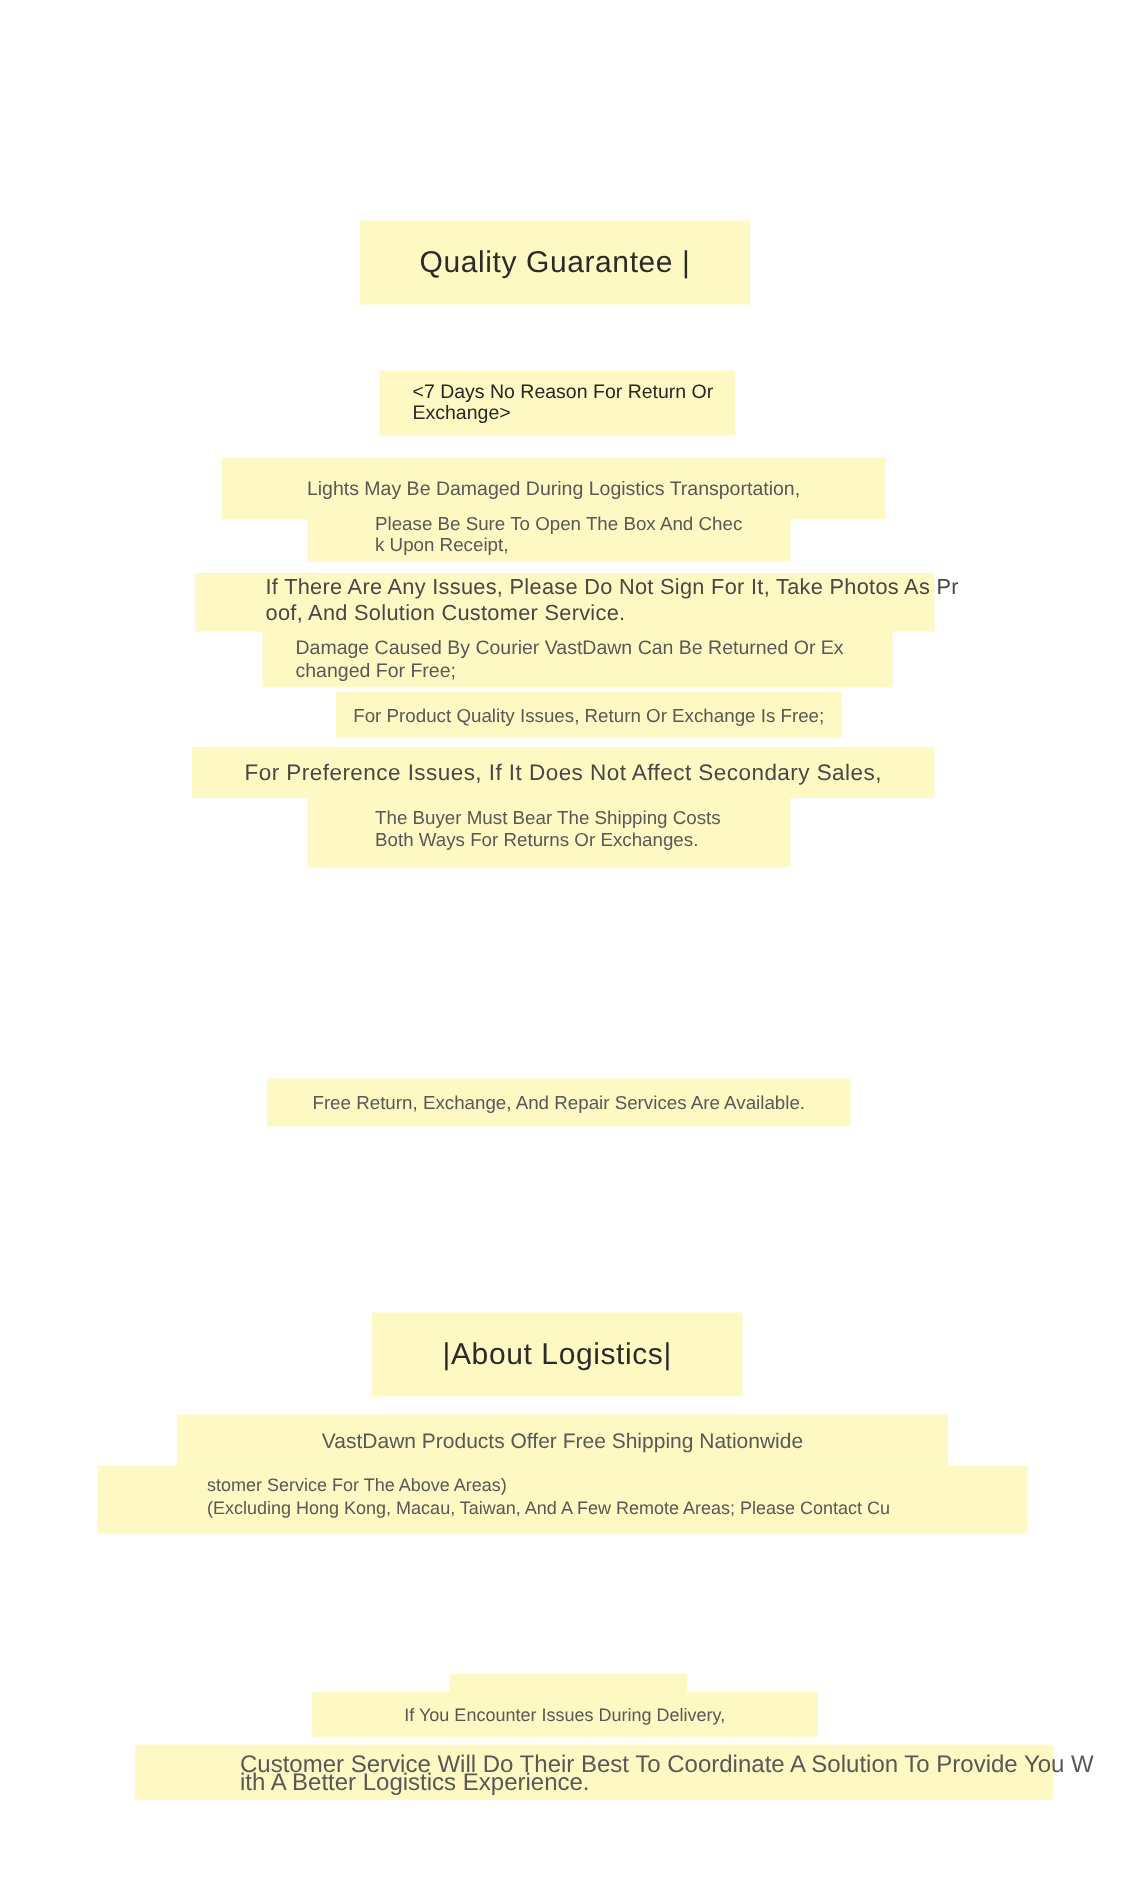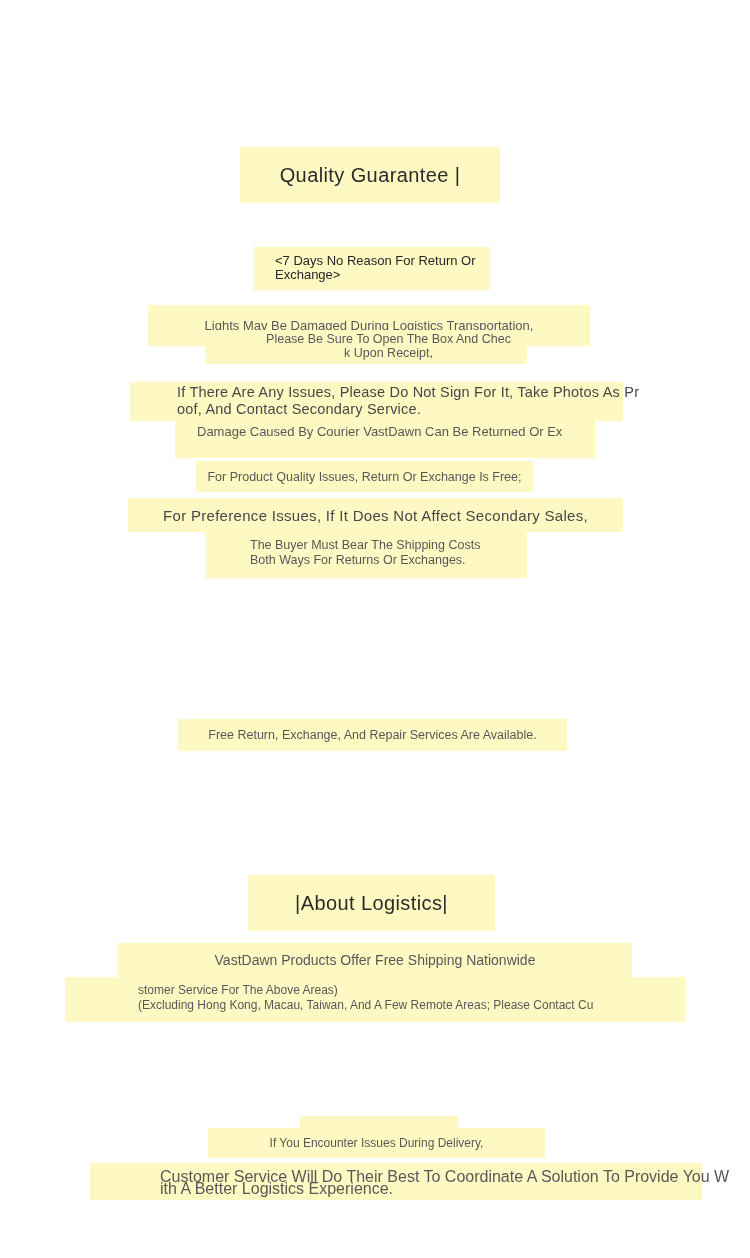--- a/index.html
+++ b/index.html
@@ -33,24 +33,24 @@
   .t-head{color:#262626;font-size:13px;}
   .t-head-lg{color:#262626;font-size:15.5px;letter-spacing:0.3px;}
   .t-head-xl{color:#262626;font-size:17px;letter-spacing:0.3px;}
   .t-body{color:#585858;}
   .t-mid{color:#474747;}
 
   
   .blk-a{left:240px;top:147px;width:260px;height:56px;}
   .blk-b{left:253px;top:247px;width:237px;height:43px;padding:7px 0 0 22px;font-size:13px;line-height:14px;}
   .blk-c{left:148px;top:305px;width:442px;height:41px;font-size:13px;}
-  .blk-d{left:205px;top:330px;width:322px;height:34px;padding:2px 0 0 45px;font-size:12.5px;line-height:14px;text-align:center;}
+  .blk-d{left:205px;top:340px;width:322px;height:34px;padding:2px 0 0 45px;font-size:12.5px;line-height:14px;}
   .blk-e{left:130px;top:382px;width:493px;height:39px;padding:2px 0 0 47px;font-size:14.5px;line-height:16.5px;letter-spacing:0.2px;}
   .blk-f{left:175px;top:420px;width:420px;height:38px;padding:4px 0 0 22px;font-size:13px;line-height:15px;}
-  .blk-g{left:196px;top:461px;width:337px;height:31px;font-size:12.5px;}
+  .blk-g{left:224px;top:461px;width:337px;height:31px;font-size:12.5px;}
   .blk-h{left:128px;top:498px;width:495px;height:34px;font-size:15px;letter-spacing:0.3px;text-align:center;}
   .blk-i{left:205px;top:532px;width:322px;height:46px;padding:6px 0 0 45px;font-size:12.5px;line-height:15px;}
   .blk-j{left:258px;top:624px;width:238px;height:38px;}
   .blk-k{left:178px;top:682px;width:389px;height:36px;font-size:12.5px;}
   .blk-l{left:178px;top:719px;width:389px;height:32px;font-size:12.5px;}
   .blk-m{left:248px;top:875px;width:247px;height:56px;}
   .blk-n{left:118px;top:943px;width:514px;height:34px;font-size:14px;}
   .blk-o{left:65px;top:977px;width:620px;height:45px;padding:6px 0 0 73px;font-size:12px;line-height:15px;}
   .blk-p{left:300px;top:1116px;width:158px;height:40px;}
   .blk-q{left:208px;top:1128px;width:337px;height:30px;font-size:12px;}
@@ -74,25 +74,26 @@
     <span class="line">Lights May Be Damaged During Logistics Transportation,</span>
   </div>
 
   <div class="band blk-d t-body">
     <div class="line">Please Be Sure To Open The Box And Chec</div>
     <div class="line">k Upon Receipt,</div>
   </div>
 
   <div class="band blk-e t-mid">
     <div class="line">If There Are Any Issues, Please Do Not Sign For It, Take Photos As Pr</div>
-    <div class="line">oof, And Contact Secondary Service.</div>
+    <div class="line">oof, And Solution Customer Service.</div>
   </div>
 
   <div class="band blk-f t-body">
     <div class="line">Damage Caused By Courier VastDawn Can Be Returned Or Ex</div>
+    <div class="line">changed For Free;</div>
   </div>
 
   <div class="band center blk-g t-body">
     <span class="line">For Product Quality Issues, Return Or Exchange Is Free;</span>
   </div>
 
   <div class="band center blk-h t-mid">
     <span class="line">For Preference Issues, If It Does Not Affect Secondary Sales,</span>
   </div>
 

